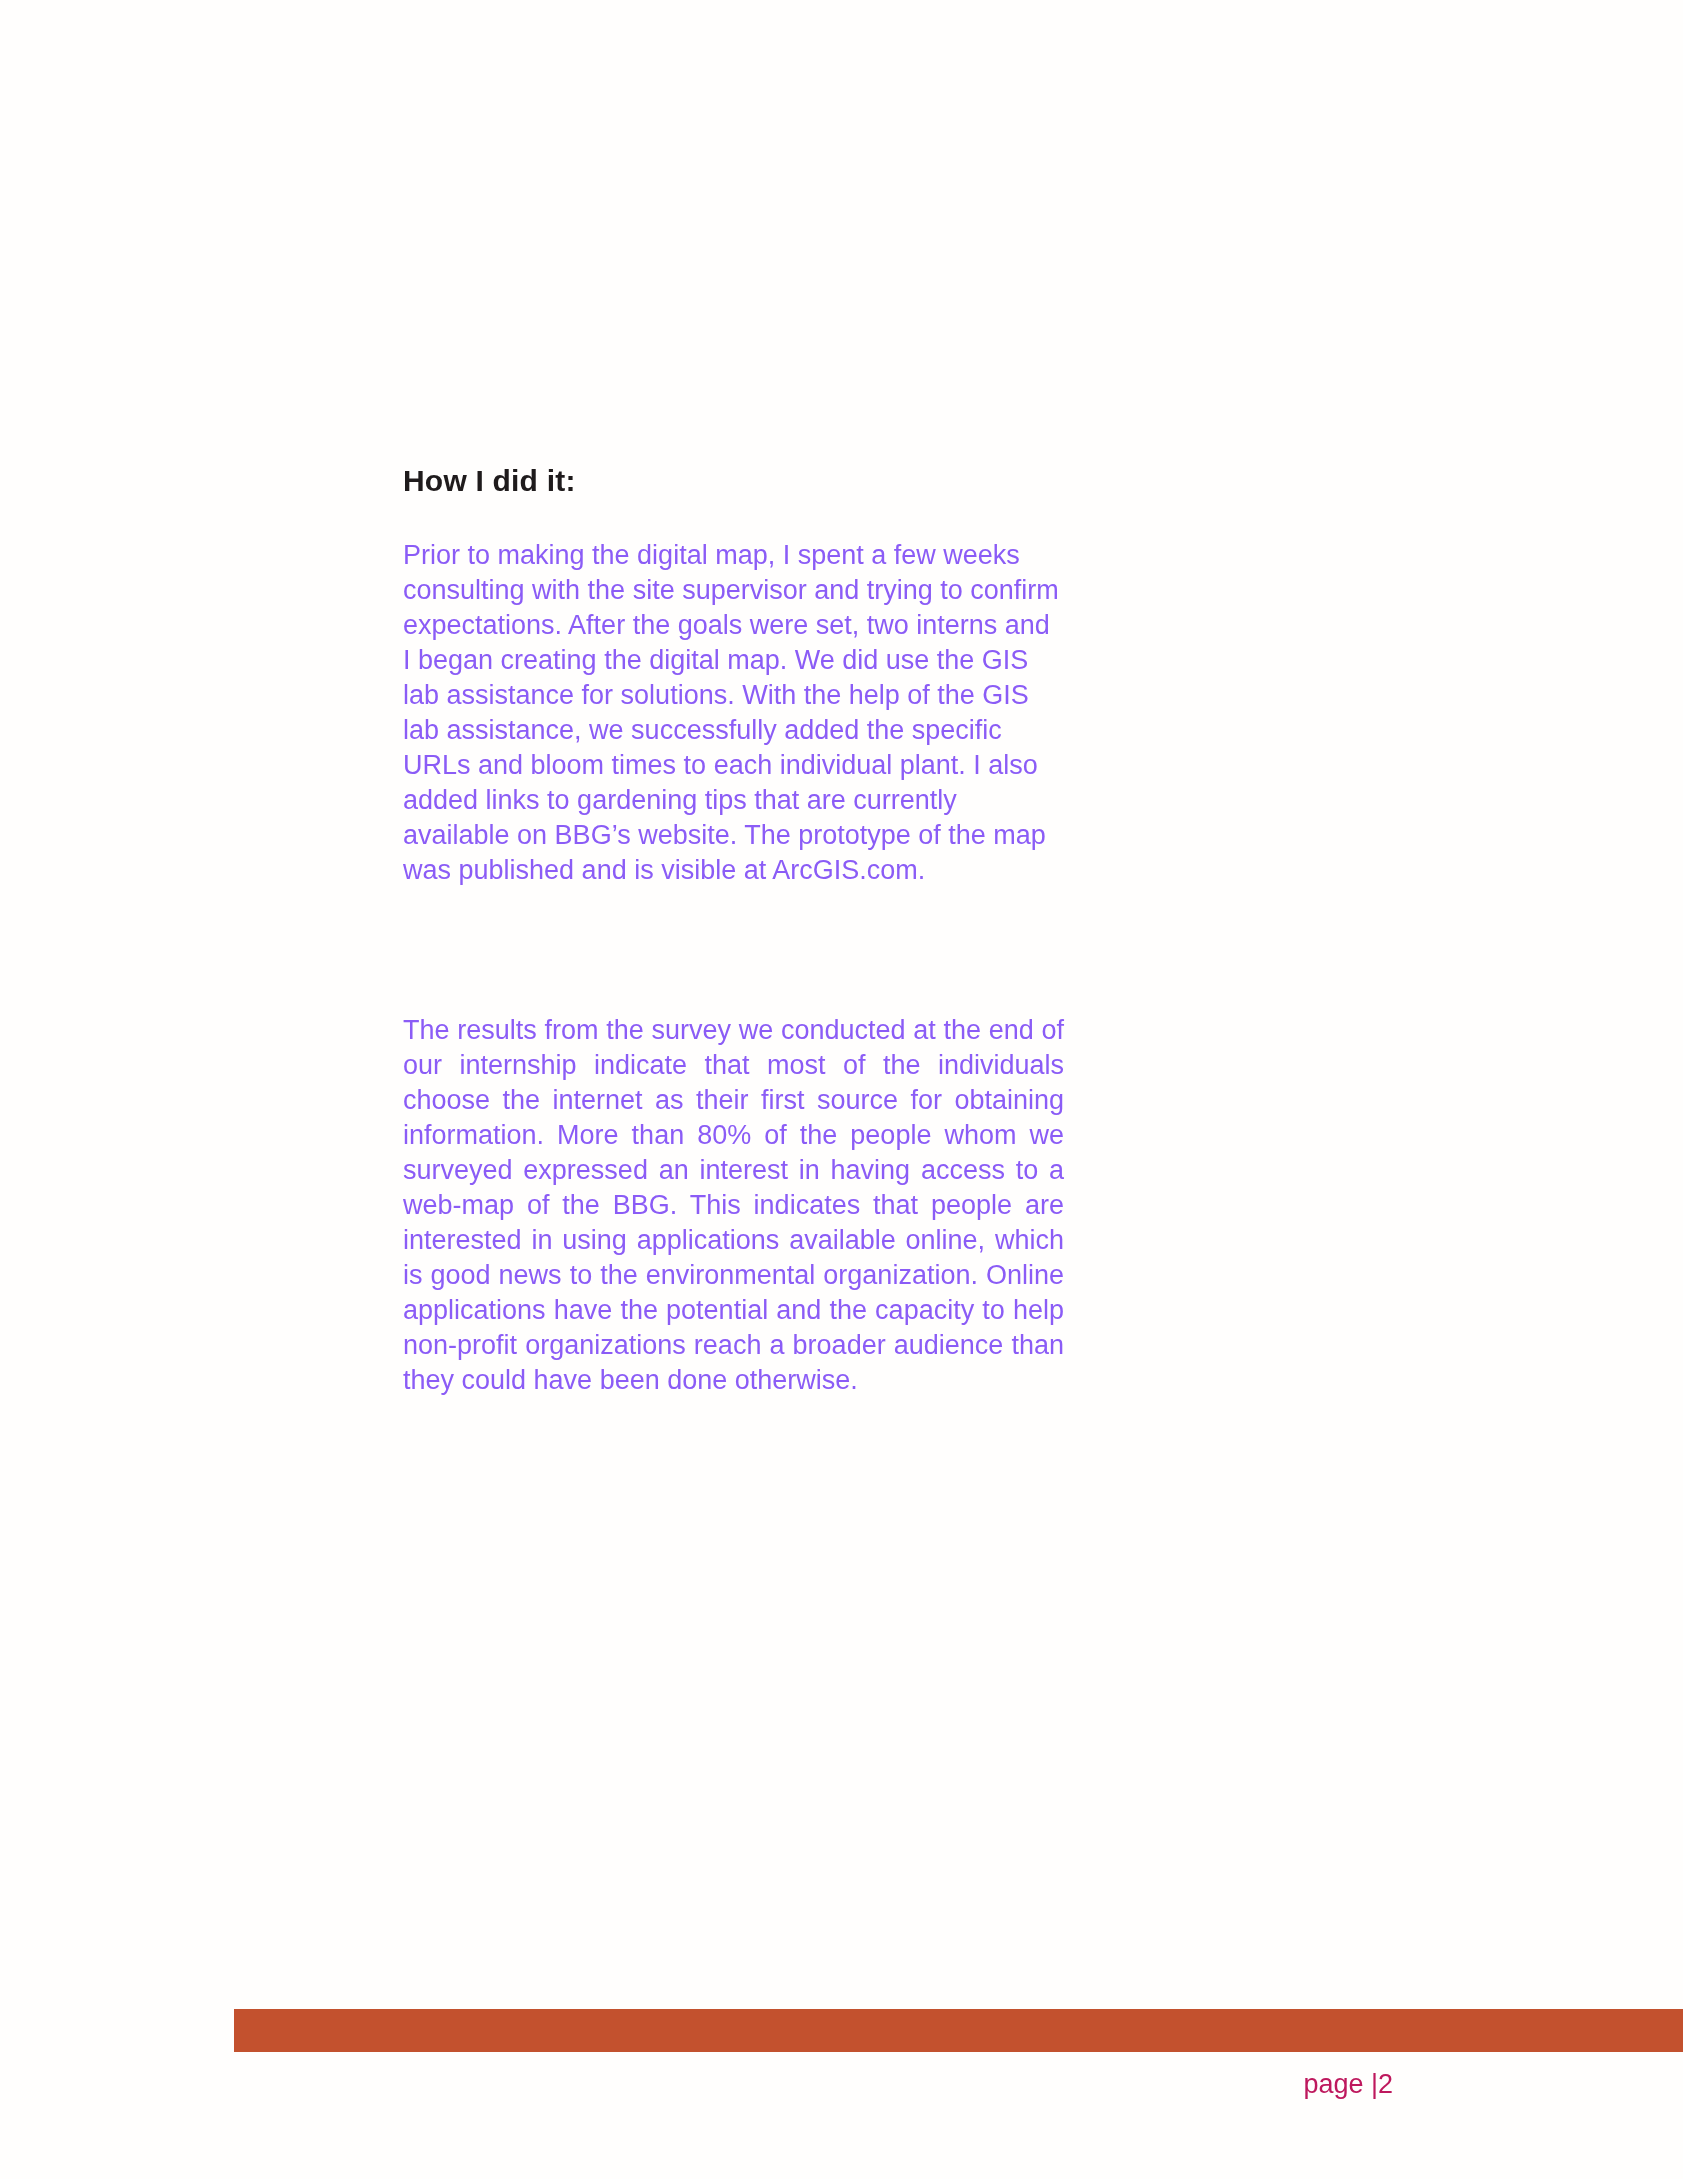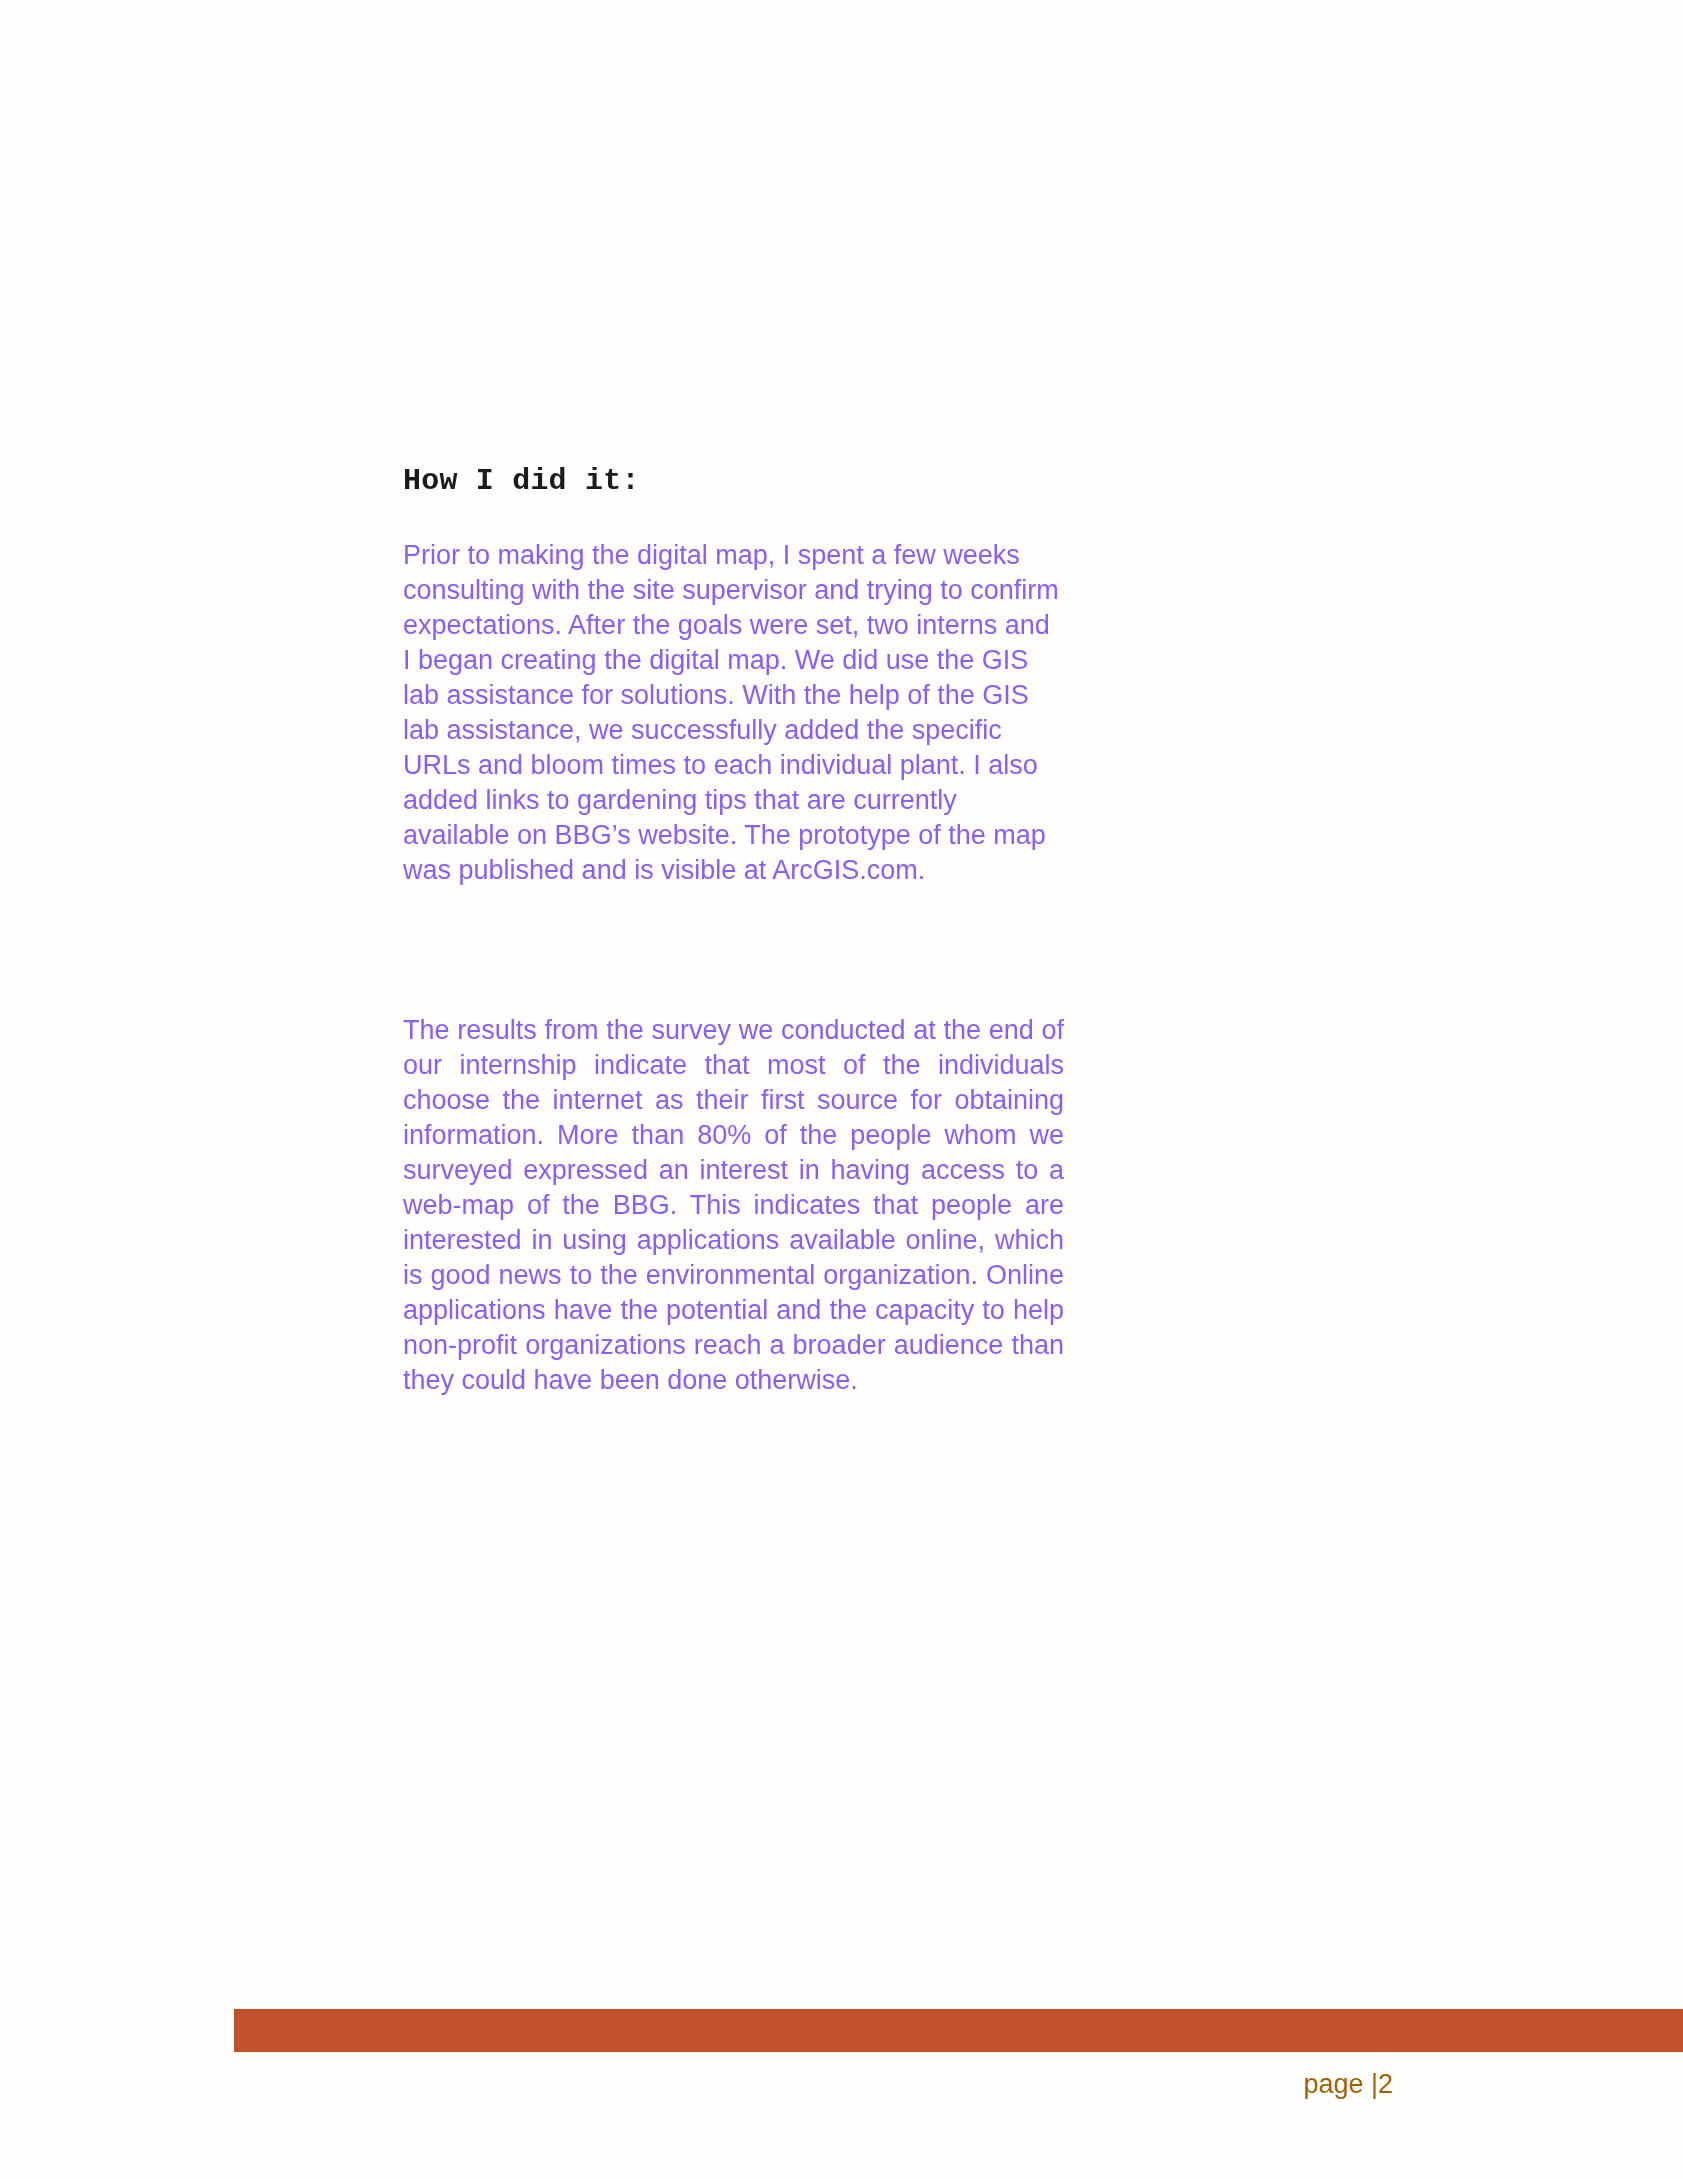--- a/index.html
+++ b/index.html
@@ -17,21 +17,20 @@
   }
   .section-heading {
     position: absolute;
     left: 403px;
     width: 693px;
     font-size: 30px;
     line-height: 36px;
     font-weight: bold;
     color: #1f1b1c;
     letter-spacing: 0.2px;
-    font-family: Liberation Mono, monospace;
   }
   .heading-1 { top: 463px; }
   .heading-2 { top: 907px; }
   .body-paragraph {
     position: absolute;
     left: 403px;
     width: 661px;
     font-size: 27px;
     line-height: 35px;
     color: #8b5cf6;
@@ -48,21 +47,21 @@
     height: 43px;
   }
   .page-footer {
     position: absolute;
     left: 1096px;
     top: 2069px;
     width: 297px;
     text-align: right;
     font-size: 27px;
     line-height: 30px;
-    color: #a16207;
+    color: #be185d;
   }
 </style>
 </head>
 <body>
 
 <div class="page">
 
   <div class="section-heading heading-1">How I did it:</div>
 
   <p class="body-paragraph paragraph-1">Prior to making the digital map, I spent a few weeks consulting with the site supervisor and trying to confirm expectations. After the goals were set, two interns and I began creating the digital map. We did use the GIS lab assistance for solutions. With the help of the GIS lab assistance, we successfully added the specific URLs and bloom times to each individual plant. I also added links to gardening tips that are currently available on BBG’s website. The prototype of the map was published and is visible at ArcGIS.com.</p>

